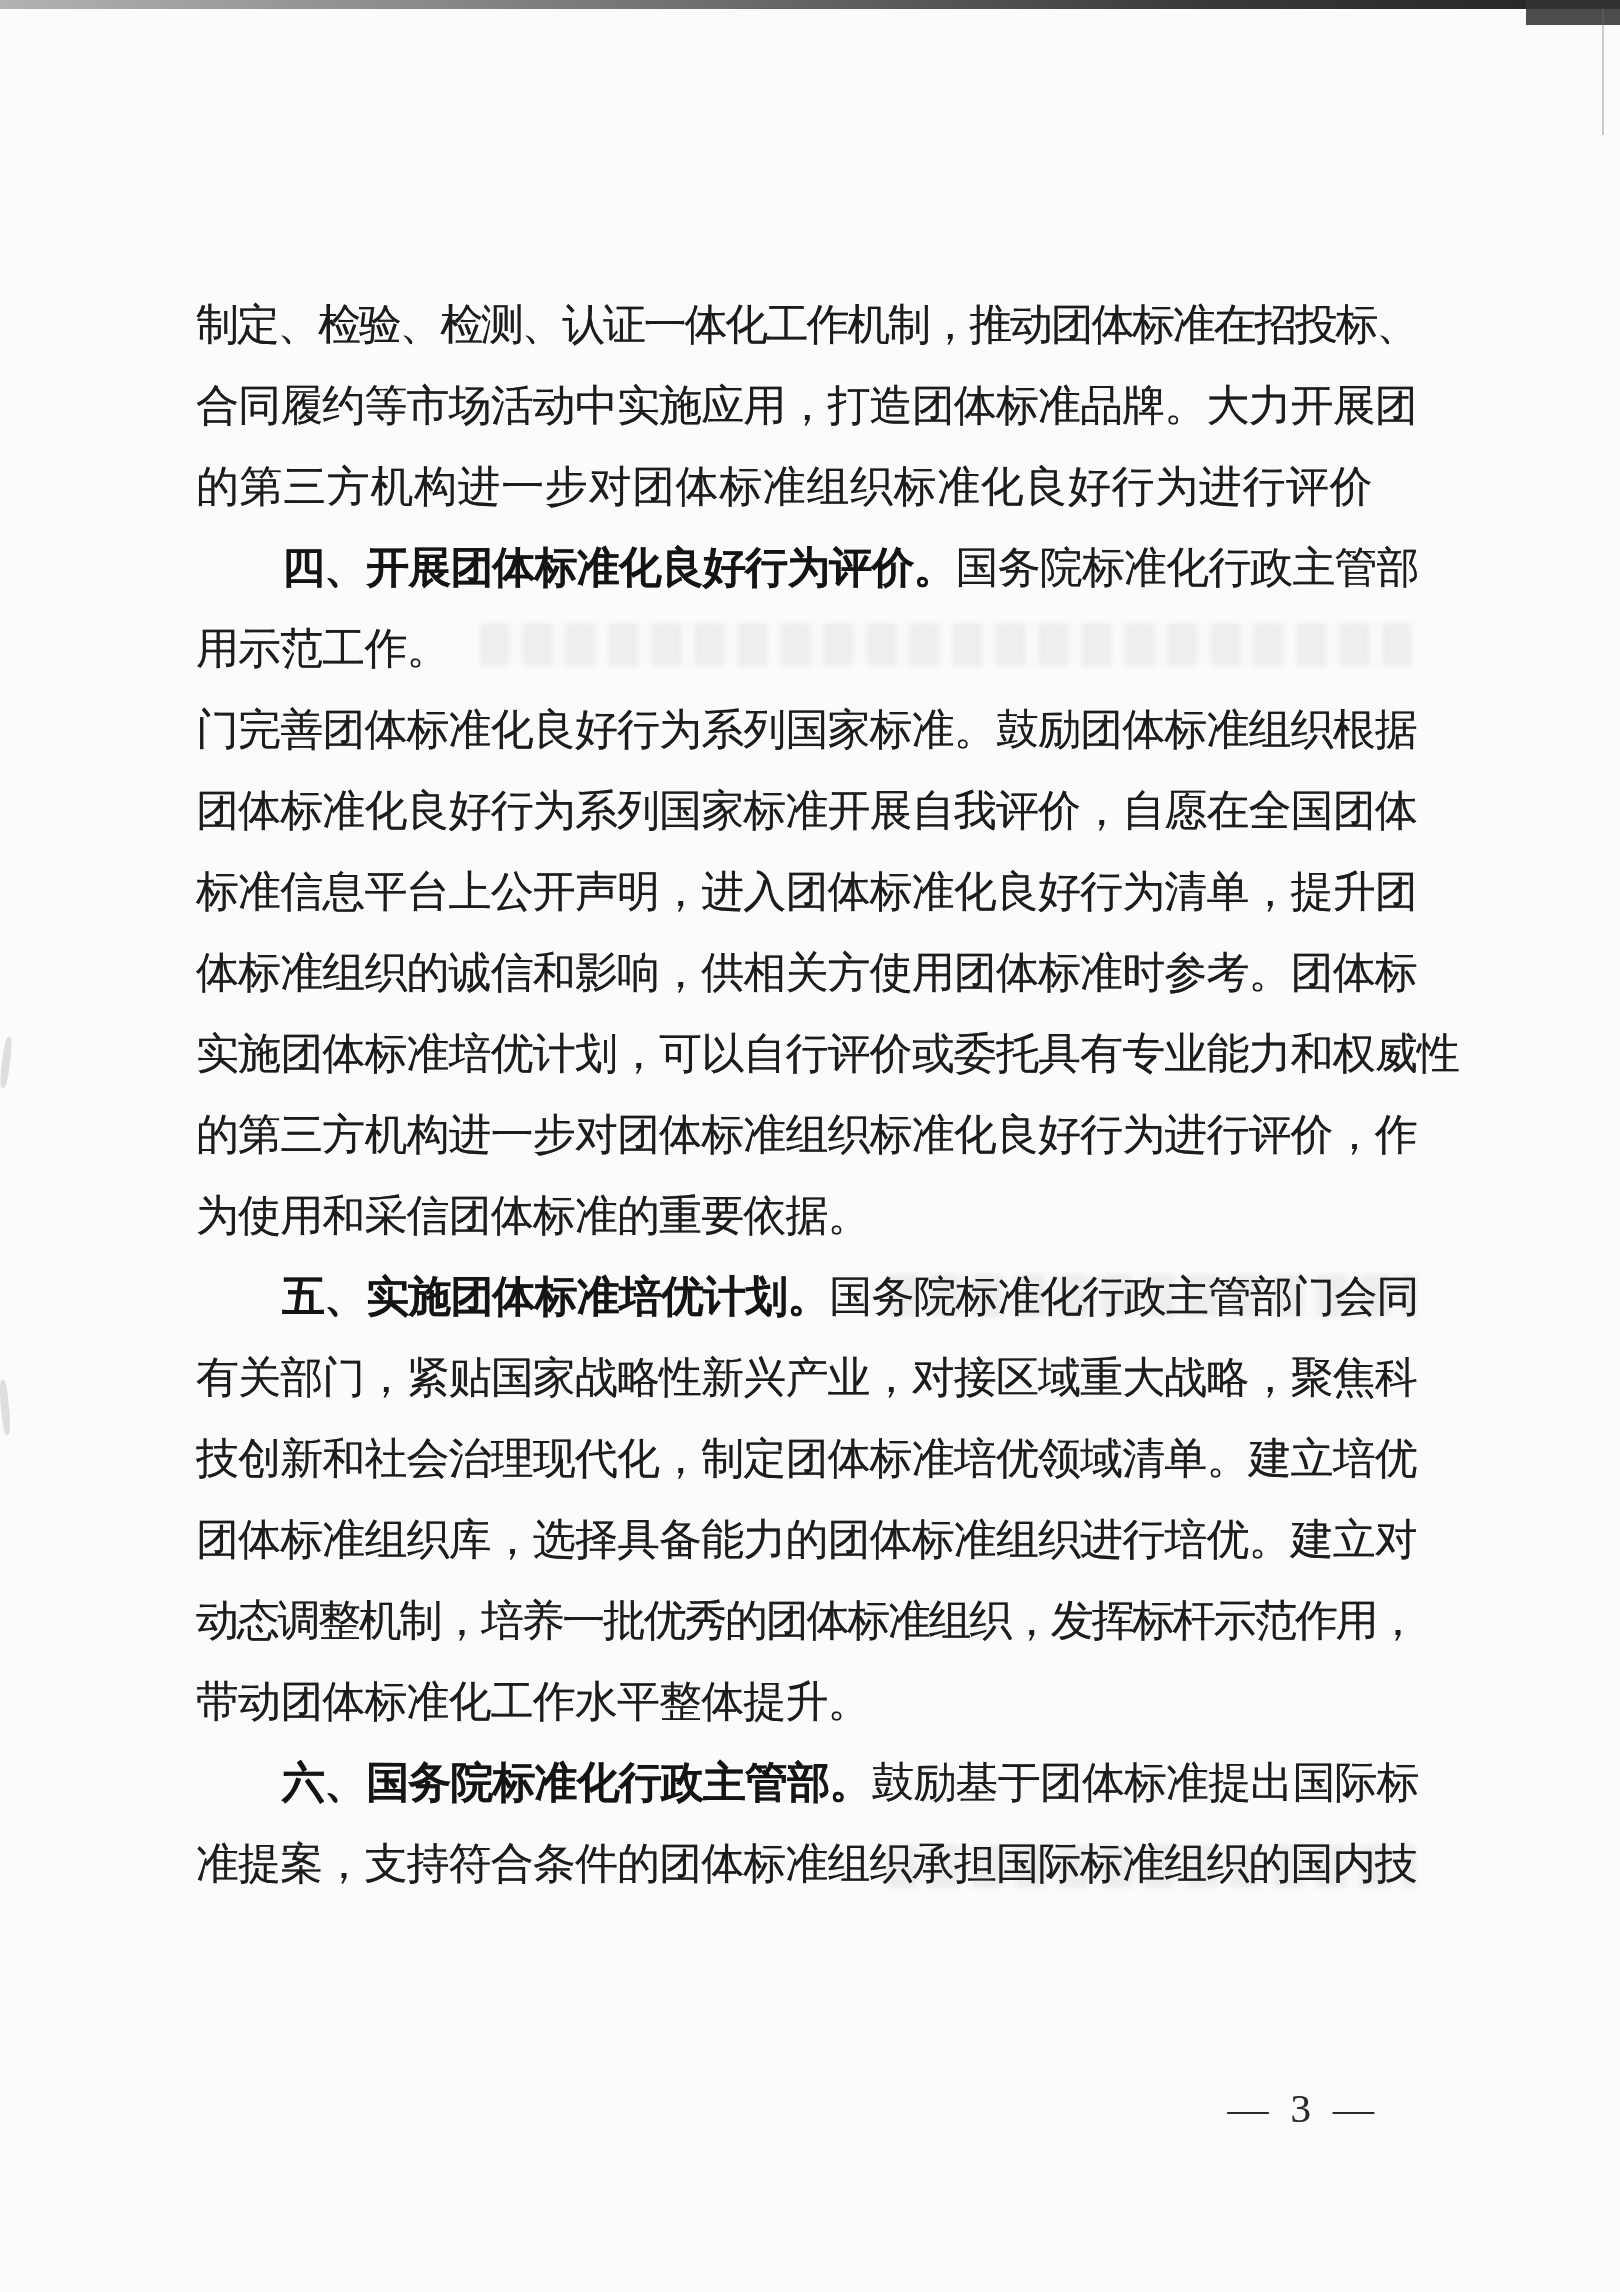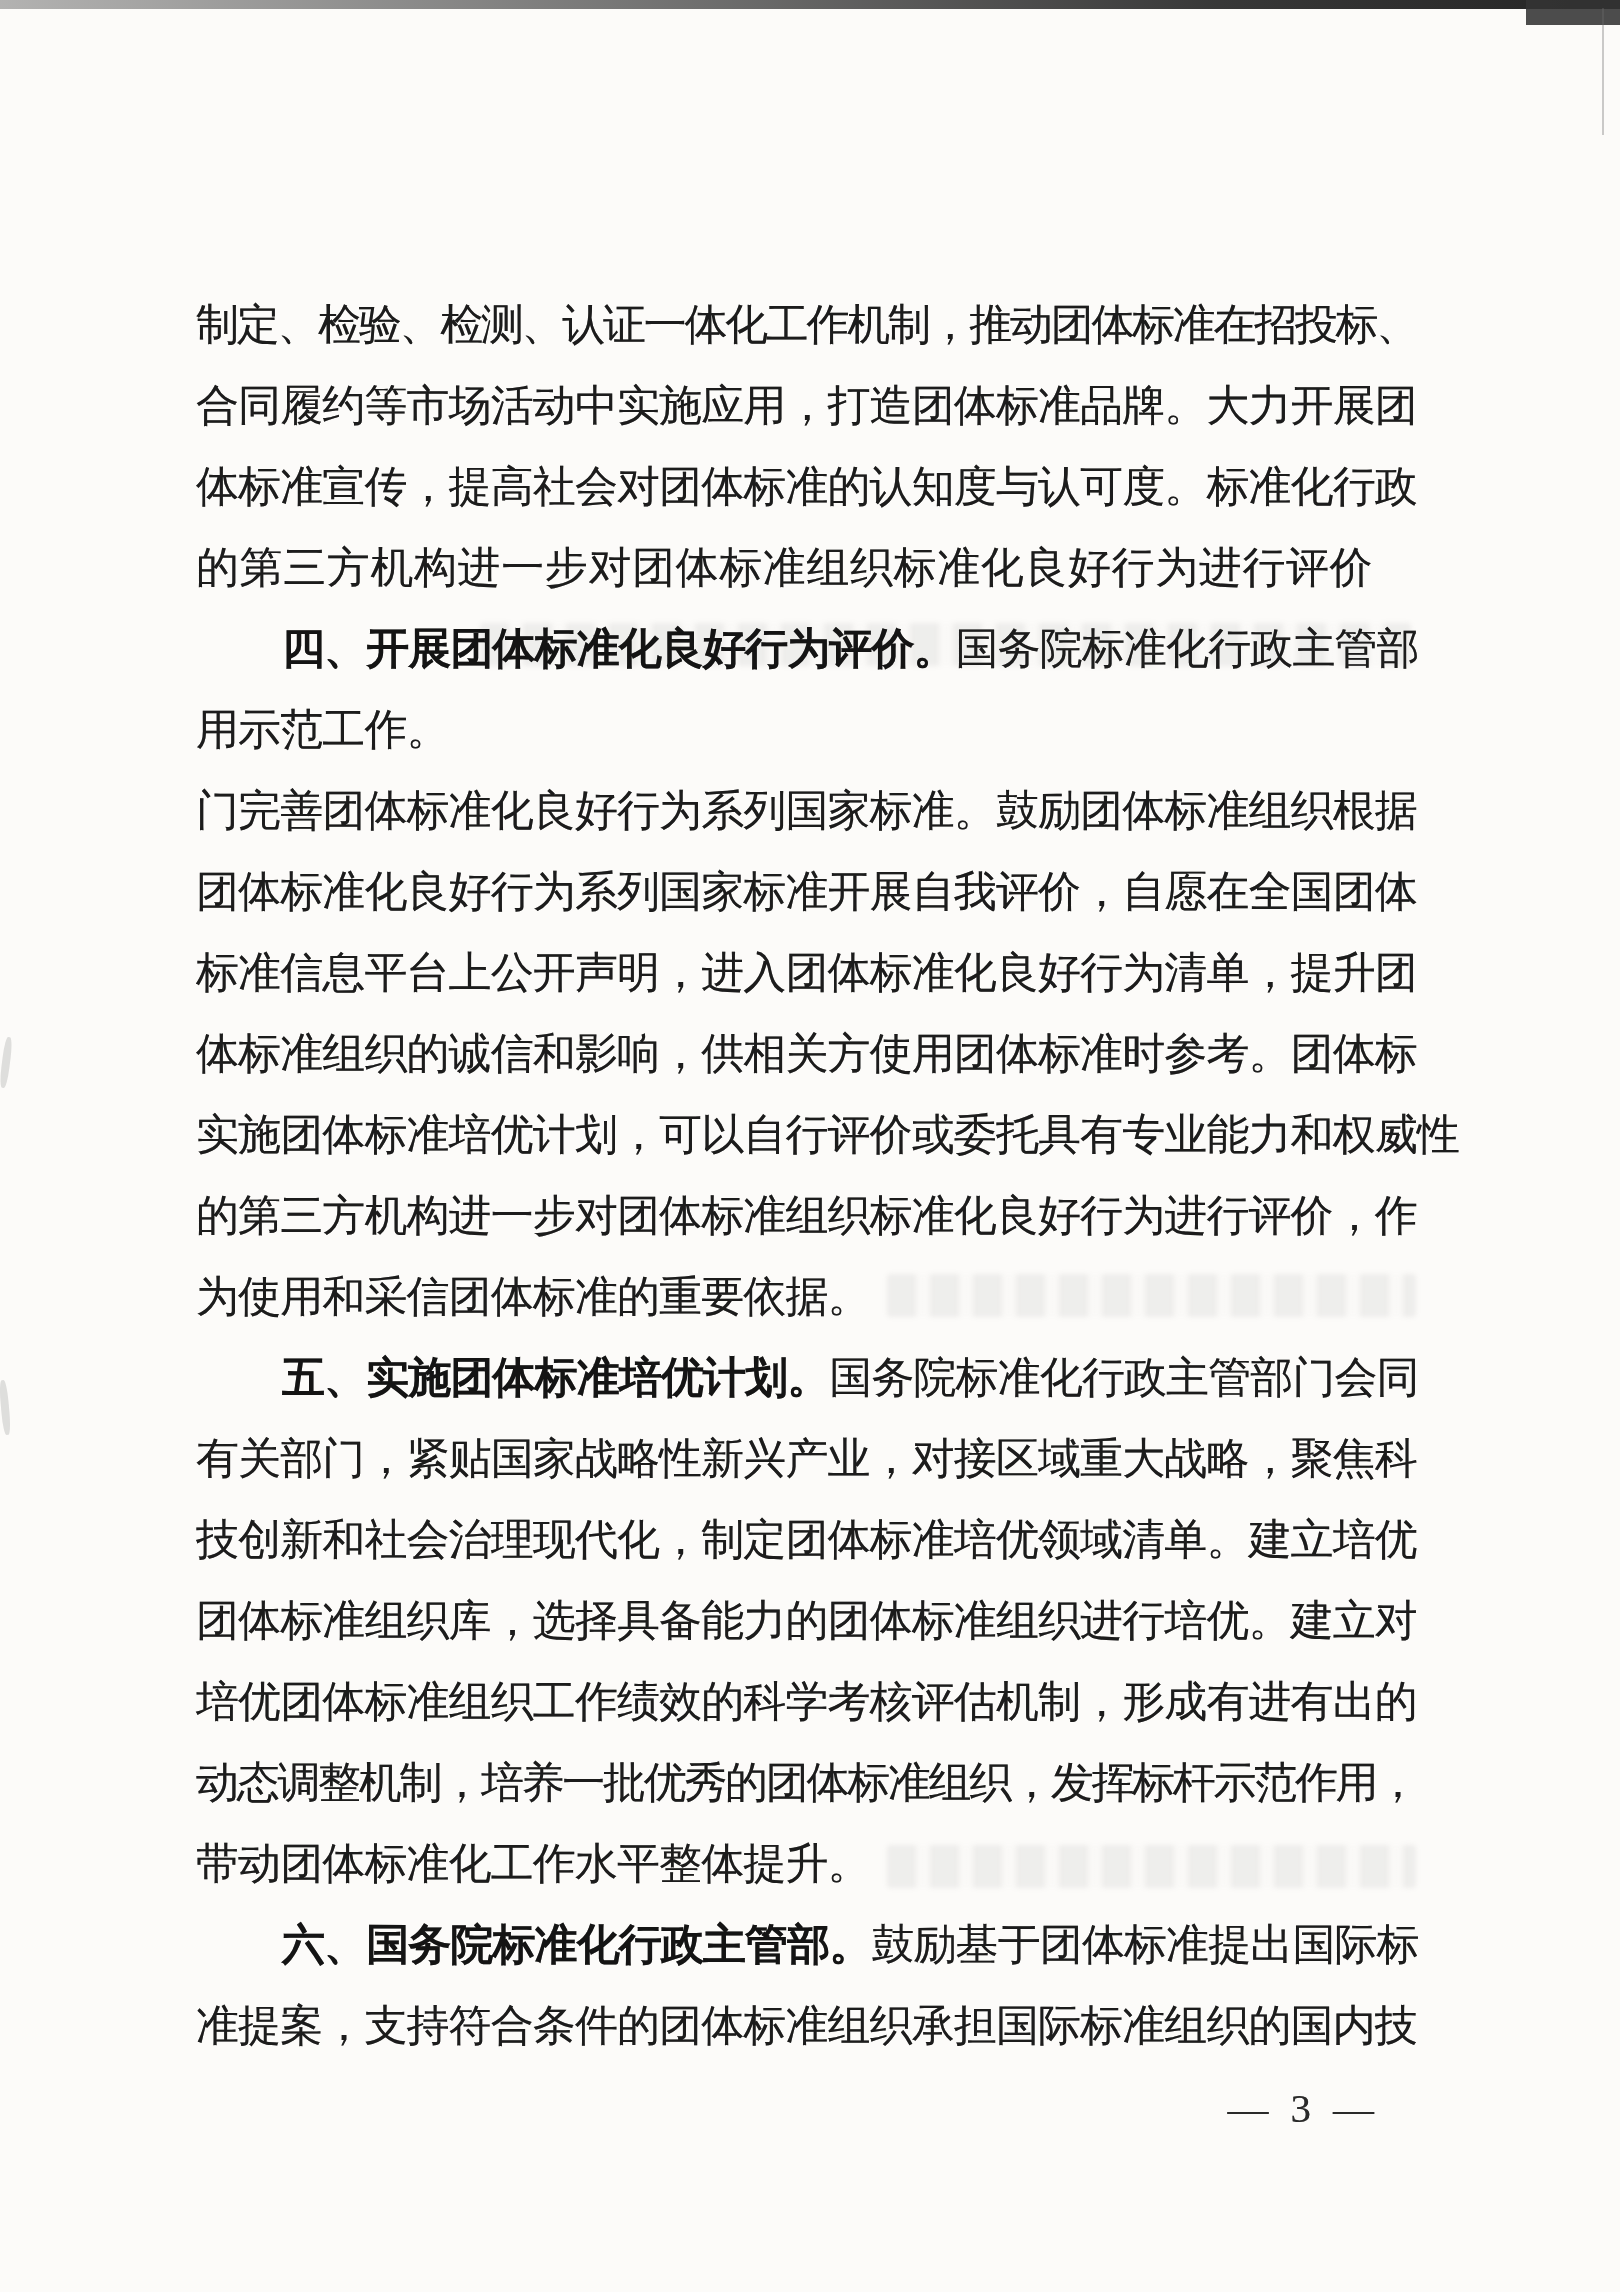--- a/index.html
+++ b/index.html
@@ -72,36 +72,34 @@
   <div class="scan-mark mark-a"></div>
   <div class="scan-mark mark-b"></div>
 
   <div class="ghost ghost-1"></div>
   <div class="ghost ghost-2"></div>
   <div class="ghost ghost-3"></div>
 
   <div class="doc">
       <div class="line" style="letter-spacing: -2.3px;"><span>制定、检验、检测、认证一体化工作机制，推动团体标准在招投标、</span></div>
       <div class="line" style="letter-spacing: -0.9px;"><span>合同履约等市场活动中实施应用，打造团体标准品牌。大力开展团</span></div>
-      <div class="line" style="letter-spacing: -0.9px;"><span>体标准宣传，提高社会对团体标准的认知度与认可度。标准化行政</span></div>
       <div class="line" style="letter-spacing: 0.6px;"><span>的第三方机构进一步对团体标准组织标准化良好行为进行评价</span></div>
       <div class="line indent" style="letter-spacing: -0.9px;"><b>四、开展团体标准化良好行为评价。</b><span>国务院标准化行政主管部</span></div>
       <div class="line last" style="letter-spacing: -0.9px;"><span>用示范工作。</span></div>
       <div class="line" style="letter-spacing: -0.9px;"><span>门完善团体标准化良好行为系列国家标准。鼓励团体标准组织根据</span></div>
       <div class="line" style="letter-spacing: -0.9px;"><span>团体标准化良好行为系列国家标准开展自我评价，自愿在全国团体</span></div>
       <div class="line" style="letter-spacing: -0.9px;"><span>标准信息平台上公开声明，进入团体标准化良好行为清单，提升团</span></div>
       <div class="line" style="letter-spacing: -0.9px;"><span>体标准组织的诚信和影响，供相关方使用团体标准时参考。团体标</span></div>
       <div class="line" style="letter-spacing: -0.9px;"><span>实施团体标准培优计划，可以自行评价或委托具有专业能力和权威性</span></div>
       <div class="line" style="letter-spacing: -0.9px;"><span>的第三方机构进一步对团体标准组织标准化良好行为进行评价，作</span></div>
       <div class="line last" style="letter-spacing: -0.9px;"><span>为使用和采信团体标准的重要依据。</span></div>
       <div class="line indent" style="letter-spacing: -0.9px;"><b>五、实施团体标准培优计划。</b><span>国务院标准化行政主管部门会同</span></div>
       <div class="line" style="letter-spacing: -0.9px;"><span>有关部门，紧贴国家战略性新兴产业，对接区域重大战略，聚焦科</span></div>
       <div class="line" style="letter-spacing: -0.9px;"><span>技创新和社会治理现代化，制定团体标准培优领域清单。建立培优</span></div>
       <div class="line" style="letter-spacing: -0.9px;"><span>团体标准组织库，选择具备能力的团体标准组织进行培优。建立对</span></div>
-      <div class="line" style="letter-spacing: -0.9px;"><span>培优团体标准组织工作绩效的科学考核评估机制，形成有进有出的</span></div>
       <div class="line" style="letter-spacing: -2.3px;"><span>动态调整机制，培养一批优秀的团体标准组织，发挥标杆示范作用，</span></div>
       <div class="line last" style="letter-spacing: -0.9px;"><span>带动团体标准化工作水平整体提升。</span></div>
       <div class="line indent" style="letter-spacing: -0.9px;"><b>六、国务院标准化行政主管部。</b><span>鼓励基于团体标准提出国际标</span></div>
       <div class="line" style="letter-spacing: -0.9px;"><span>准提案，支持符合条件的团体标准组织承担国际标准组织的国内技</span></div>
     </div>
 
   <div class="page-number">— 3 —</div>
 </div>
 
 

